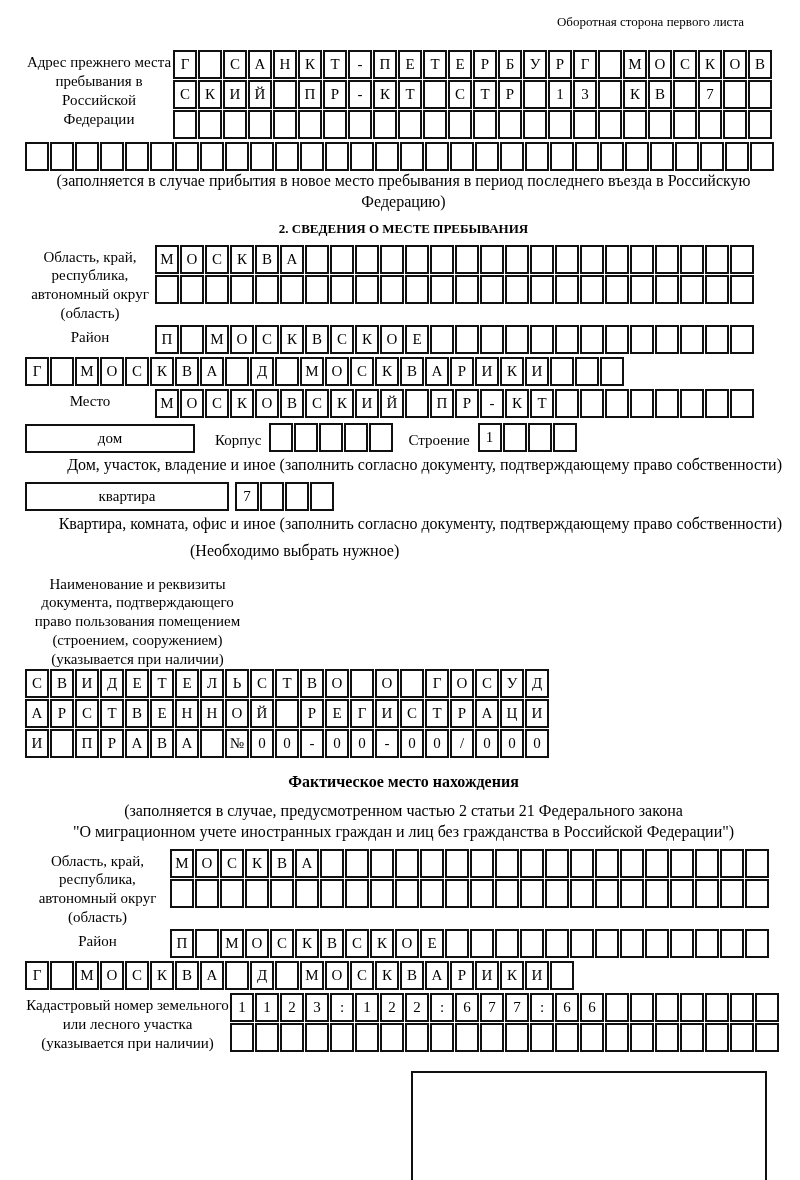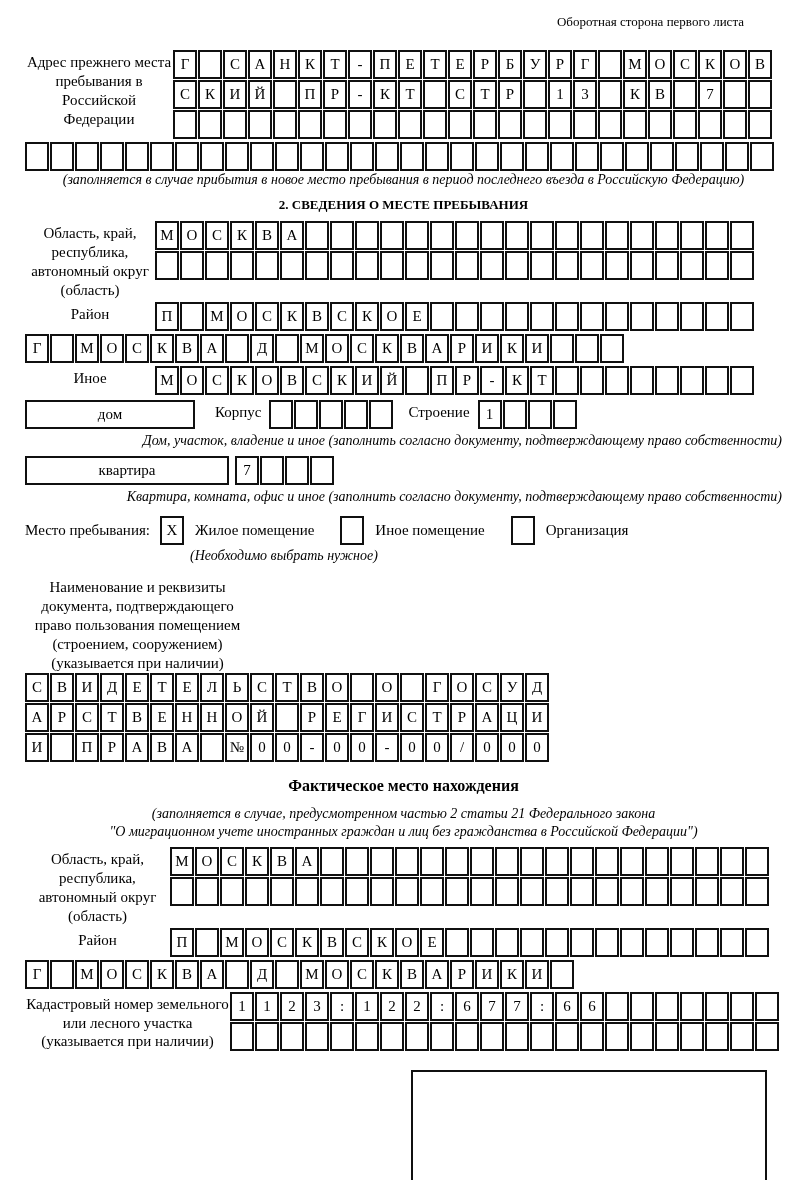--- a/index.html
+++ b/index.html
@@ -19,28 +19,28 @@
     vertical-align:top; background:#fff;
   }
 
   .lrow { display:flex; align-items:flex-start; margin-bottom:2px; }
   .row-label { flex:0 0 auto; line-height:1.26; padding-top:3px;text-align:center; }
   .w148 { width:148px; } .w130 { width:130px; } .w225 { width:225px; }
   .w145 { width:145px; } .w205 { width:205px; }
 
   .fullrow { margin:2px 0 0 0; }
 
-  .caption { font-size:14px; line-height:1.3;font-style:italic; }
+  .caption { font-size:16px; line-height:1.3; }
   .center { text-align:center; }
   .left { text-align:right; margin:1px 0 6px 8px; }
 
   .section-title { text-align:center; font-weight:bold; font-size:13px; margin:8px 0 8px; }
   .sub-title { text-align:center; font-weight:bold; font-size:16px; margin:14px 0 10px; }
 
-  .hrow { display:flex; align-items:flex-start; margin:4px 0 2px; }
+  .hrow { display:flex; align-items:center; margin:4px 0 2px; }
   .wide-box {
     display:inline-block; height:25px; border:2px solid #101010; line-height:25px;
     text-align:center; margin-right:6px;
   }
   .bw170 { width:166px; } .bw200 { width:200px; }
   .inline-label { padding:4px 8px 0 14px; }
 
   .ptrow { display:flex; align-items:center; margin:10px 0 2px; }
   .pt-label { margin-right:10px; }
   .pt-option { margin:0 26px 0 10px; }
@@ -84,48 +84,39 @@
   <div class="lrow">
     <div class="row-label w130">Район</div>
     <div class="cells"><span class="cell">П</span><span class="cell"></span><span class="cell">М</span><span class="cell">О</span><span class="cell">С</span><span class="cell">К</span><span class="cell">В</span><span class="cell">С</span><span class="cell">К</span><span class="cell">О</span><span class="cell">Е</span><span class="cell"></span><span class="cell"></span><span class="cell"></span><span class="cell"></span><span class="cell"></span><span class="cell"></span><span class="cell"></span><span class="cell"></span><span class="cell"></span><span class="cell"></span><span class="cell"></span><span class="cell"></span><span class="cell"></span></div>
   </div>
 
   <div class="lrow">
     <div class="cells"><span class="cell">Г</span><span class="cell"></span><span class="cell">М</span><span class="cell">О</span><span class="cell">С</span><span class="cell">К</span><span class="cell">В</span><span class="cell">А</span><span class="cell"></span><span class="cell">Д</span><span class="cell"></span><span class="cell">М</span><span class="cell">О</span><span class="cell">С</span><span class="cell">К</span><span class="cell">В</span><span class="cell">А</span><span class="cell">Р</span><span class="cell">И</span><span class="cell">К</span><span class="cell">И</span><span class="cell"></span><span class="cell"></span><span class="cell"></span></div>
   </div>
 
   <div class="lrow">
-    <div class="row-label w130">Иное</div>
+    <div class="row-label w130">Место</div>
     <div class="cells"><span class="cell">М</span><span class="cell">О</span><span class="cell">С</span><span class="cell">К</span><span class="cell">О</span><span class="cell">В</span><span class="cell">С</span><span class="cell">К</span><span class="cell">И</span><span class="cell">Й</span><span class="cell"></span><span class="cell">П</span><span class="cell">Р</span><span class="cell">-</span><span class="cell">К</span><span class="cell">Т</span><span class="cell"></span><span class="cell"></span><span class="cell"></span><span class="cell"></span><span class="cell"></span><span class="cell"></span><span class="cell"></span><span class="cell"></span></div>
   </div>
 
   <div class="hrow">
     <span class="wide-box bw170">дом</span>
     <span class="inline-label">Корпус</span>
     <span class="cells"><span class="cell"></span><span class="cell"></span><span class="cell"></span><span class="cell"></span><span class="cell"></span></span>
     <span class="inline-label">Строение</span>
     <span class="cells"><span class="cell">1</span><span class="cell"></span><span class="cell"></span><span class="cell"></span></span>
   </div>
   <div class="caption left">Дом, участок, владение и иное (заполнить согласно документу, подтверждающему право собственности)</div>
 
   <div class="hrow">
     <span class="wide-box bw200">квартира</span>
     <span class="cells"><span class="cell">7</span><span class="cell"></span><span class="cell"></span><span class="cell"></span></span>
   </div>
   <div class="caption left">Квартира, комната, офис и иное (заполнить согласно документу, подтверждающему право собственности)</div>
 
-  <div class="ptrow">
-    <span class="pt-label">Место пребывания:</span>
-    <span class="cell">X</span>
-    <span class="pt-option">Жилое помещение</span>
-    <span class="cell"></span>
-    <span class="pt-option">Иное помещение</span>
-    <span class="cell"></span>
-    <span class="pt-option">Организация</span>
-  </div>
   <div class="caption pt-note">(Необходимо выбрать нужное)</div>
 
   <div class="lrow doc-block">
     <div class="row-label w225">Наименование и реквизиты документа, подтверждающего право пользования помещением (строением, сооружением) (указывается при наличии)</div>
     <div>
       <div class="cells"><span class="cell">С</span><span class="cell">В</span><span class="cell">И</span><span class="cell">Д</span><span class="cell">Е</span><span class="cell">Т</span><span class="cell">Е</span><span class="cell">Л</span><span class="cell">Ь</span><span class="cell">С</span><span class="cell">Т</span><span class="cell">В</span><span class="cell">О</span><span class="cell"></span><span class="cell">О</span><span class="cell"></span><span class="cell">Г</span><span class="cell">О</span><span class="cell">С</span><span class="cell">У</span><span class="cell">Д</span></div>
       <div class="cells"><span class="cell">А</span><span class="cell">Р</span><span class="cell">С</span><span class="cell">Т</span><span class="cell">В</span><span class="cell">Е</span><span class="cell">Н</span><span class="cell">Н</span><span class="cell">О</span><span class="cell">Й</span><span class="cell"></span><span class="cell">Р</span><span class="cell">Е</span><span class="cell">Г</span><span class="cell">И</span><span class="cell">С</span><span class="cell">Т</span><span class="cell">Р</span><span class="cell">А</span><span class="cell">Ц</span><span class="cell">И</span></div>
       <div class="cells"><span class="cell">И</span><span class="cell"></span><span class="cell">П</span><span class="cell">Р</span><span class="cell">А</span><span class="cell">В</span><span class="cell">А</span><span class="cell"></span><span class="cell">№</span><span class="cell">0</span><span class="cell">0</span><span class="cell">-</span><span class="cell">0</span><span class="cell">0</span><span class="cell">-</span><span class="cell">0</span><span class="cell">0</span><span class="cell">/</span><span class="cell">0</span><span class="cell">0</span><span class="cell">0</span></div>
     </div>
   </div>

